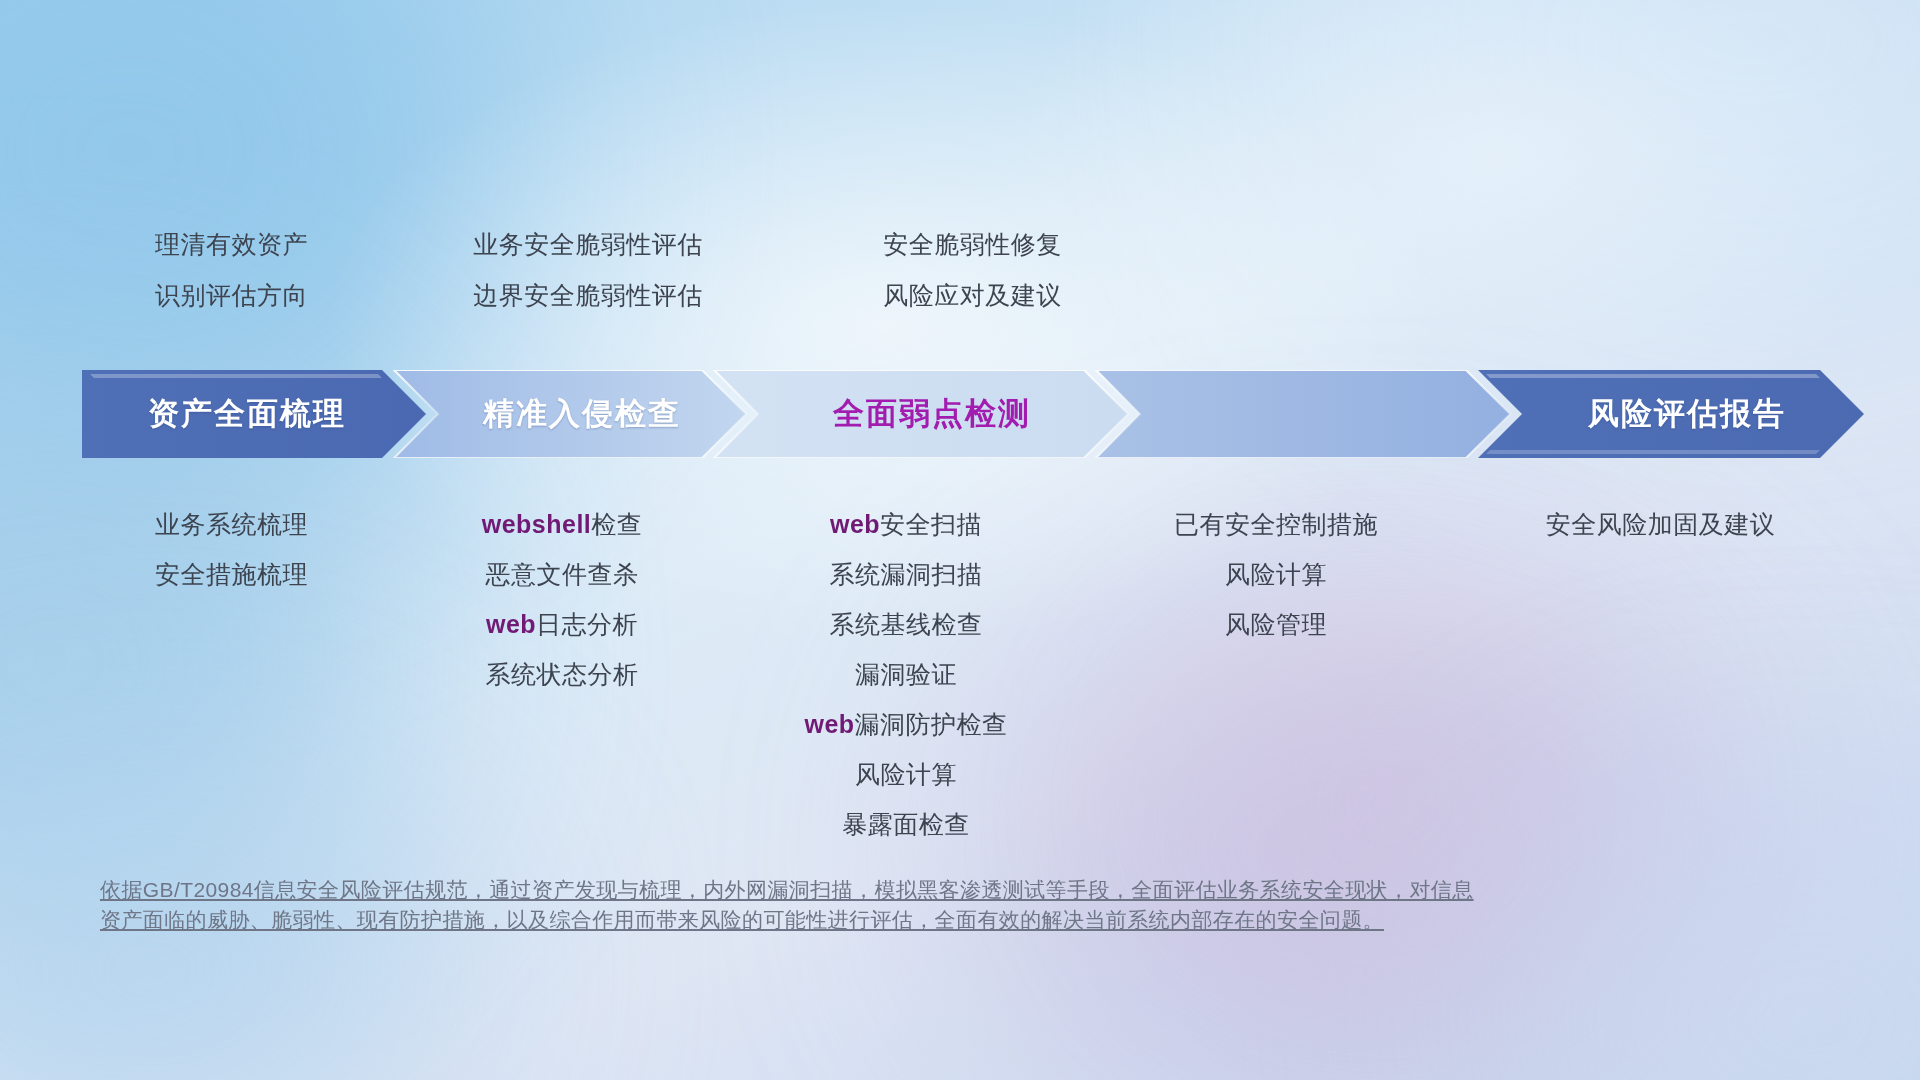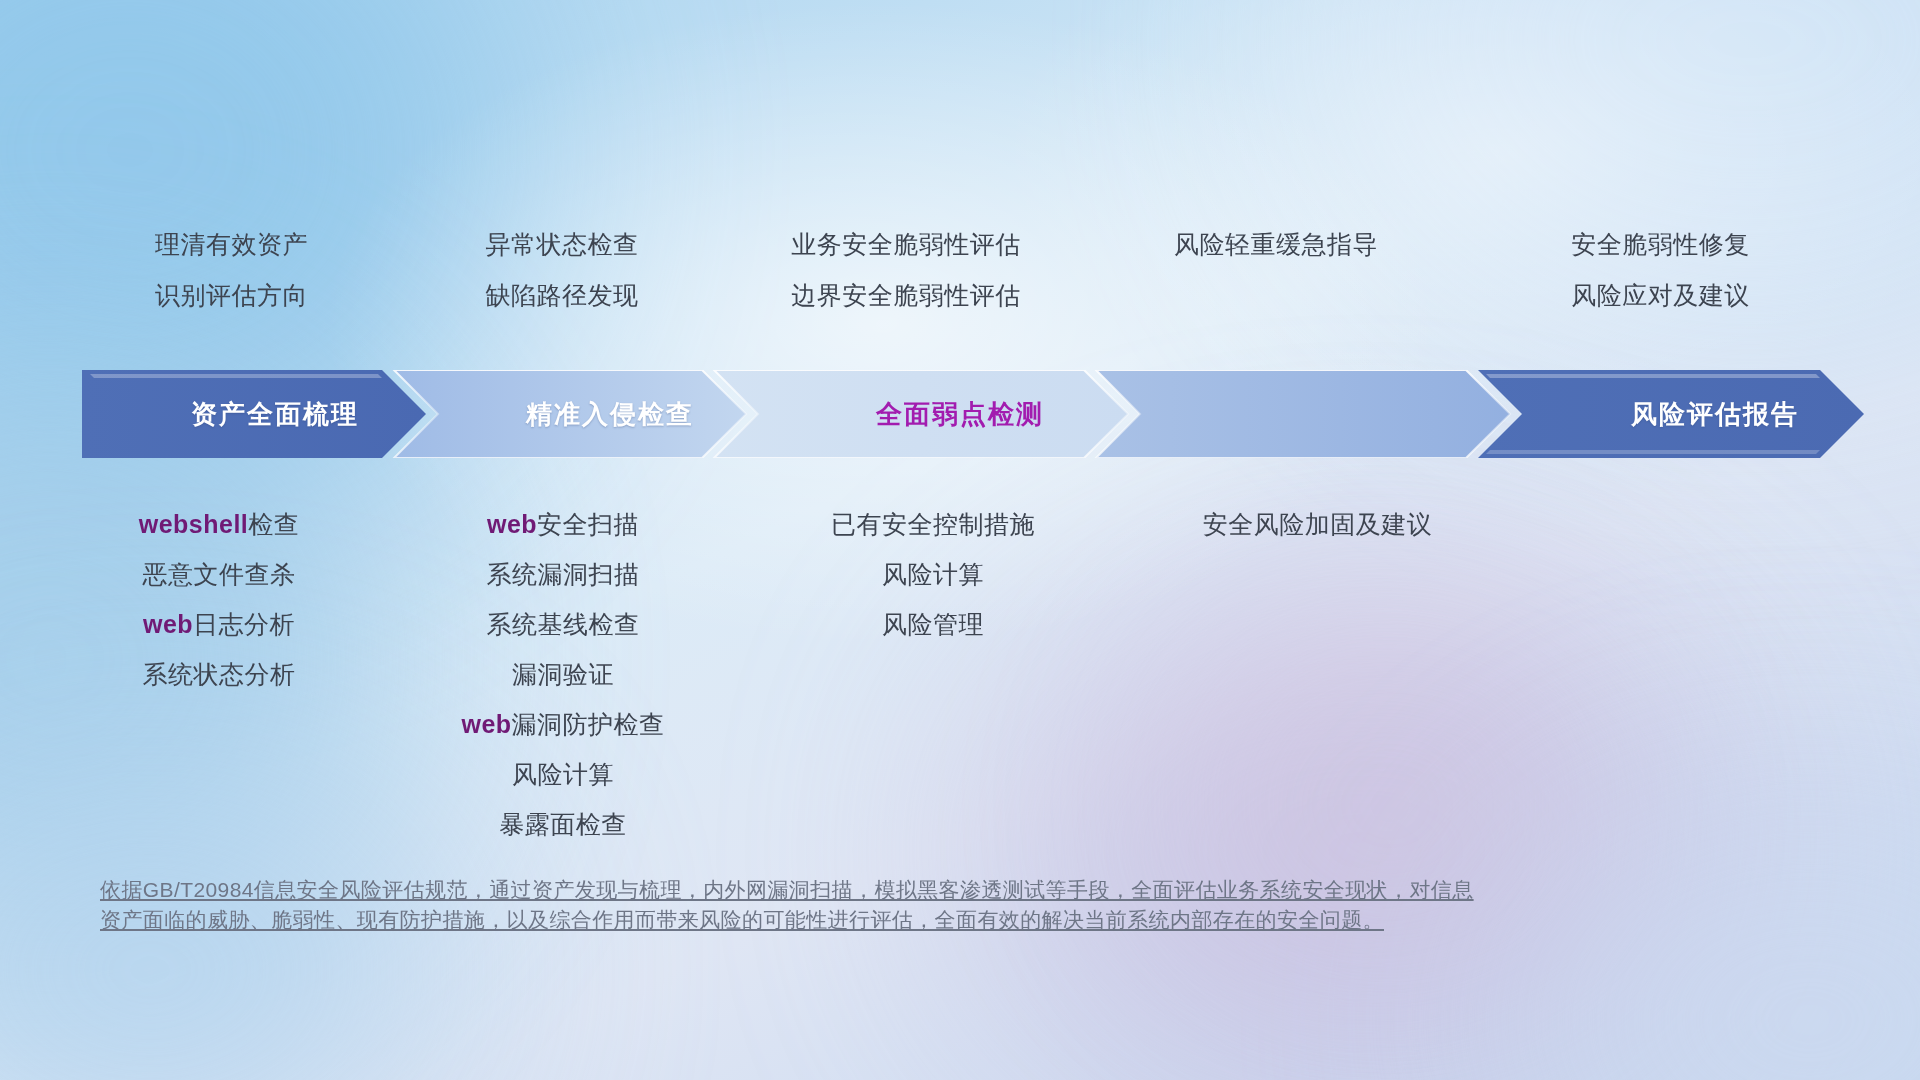--- a/index.html
+++ b/index.html
@@ -52,22 +52,22 @@
 
   
   #band {
     position:absolute; top:370px; left:82px; width:1782px; height:88px;
   }
   #band svg { display:block; }
 
   .chev-label {
     position:absolute; top:0; height:88px;
     display:flex; align-items:center; justify-content:center;
-    font-size:26px; font-weight:700; letter-spacing:2px;
-    white-space:nowrap; pointer-events:none;margin-left:28px;
+    font-size:31px; font-weight:700; letter-spacing:2px;
+    white-space:nowrap; pointer-events:none;
   }
   .lbl-white { color:#ffffff; text-shadow:0 1px 2px rgba(40,60,110,.30); }
   .lbl-blue  { color:#a21caf; }
 
   
   #footer {
     position:absolute; left:100px; top:875px; width:1560px;
     font-size:21px; line-height:1.45; color:#6e7687; letter-spacing:.4px;
   }
   #footer p { margin:0;text-decoration:underline; }
@@ -87,30 +87,23 @@
   <div class="bg-sheen"></div>
 </div>
 
 <div id="stage">
 
   <div class="top-row">
     <div class="col c1">
       <div class="note">理清有效资产</div>
       <div class="note">识别评估方向</div>
     </div>
-    <div class="col c2">
-      <div class="note">异常状态检查</div>
-      <div class="note">缺陷路径发现</div>
-    </div>
     <div class="col c3">
       <div class="note">业务安全脆弱性评估</div>
       <div class="note">边界安全脆弱性评估</div>
-    </div>
-    <div class="col c4">
-      <div class="note">风险轻重缓急指导</div>
     </div>
     <div class="col c5">
       <div class="note">安全脆弱性修复</div>
       <div class="note">风险应对及建议</div>
     </div>
   </div>
 
   <div id="band">
     <svg width="1782" height="88" viewBox="0 0 1782 88" xmlns="http://www.w3.org/2000/svg">
       <defs>
@@ -167,20 +160,24 @@
     </div>
     <div class="chev-label lbl-blue" style="left:660px;width:380px;">
       <span>全面弱点检测</span>
     </div>
     <div class="chev-label lbl-white" style="left:1430px;width:350px;">
       <span>风险评估报告</span>
     </div>
   </div>
 
   <div class="bot-row">
+    <div class="col c1">
+        <div class="note">业务系统梳理</div>
+        <div class="note">安全措施梳理</div>
+      </div>
     <div class="col c2">
         <div class="note"><b>webshell</b>检查</div>
         <div class="note">恶意文件查杀</div>
         <div class="note"><b>web</b>日志分析</div>
         <div class="note">系统状态分析</div>
       </div>
     <div class="col c3">
         <div class="note"><b>web</b>安全扫描</div>
         <div class="note">系统漏洞扫描</div>
         <div class="note">系统基线检查</div>

